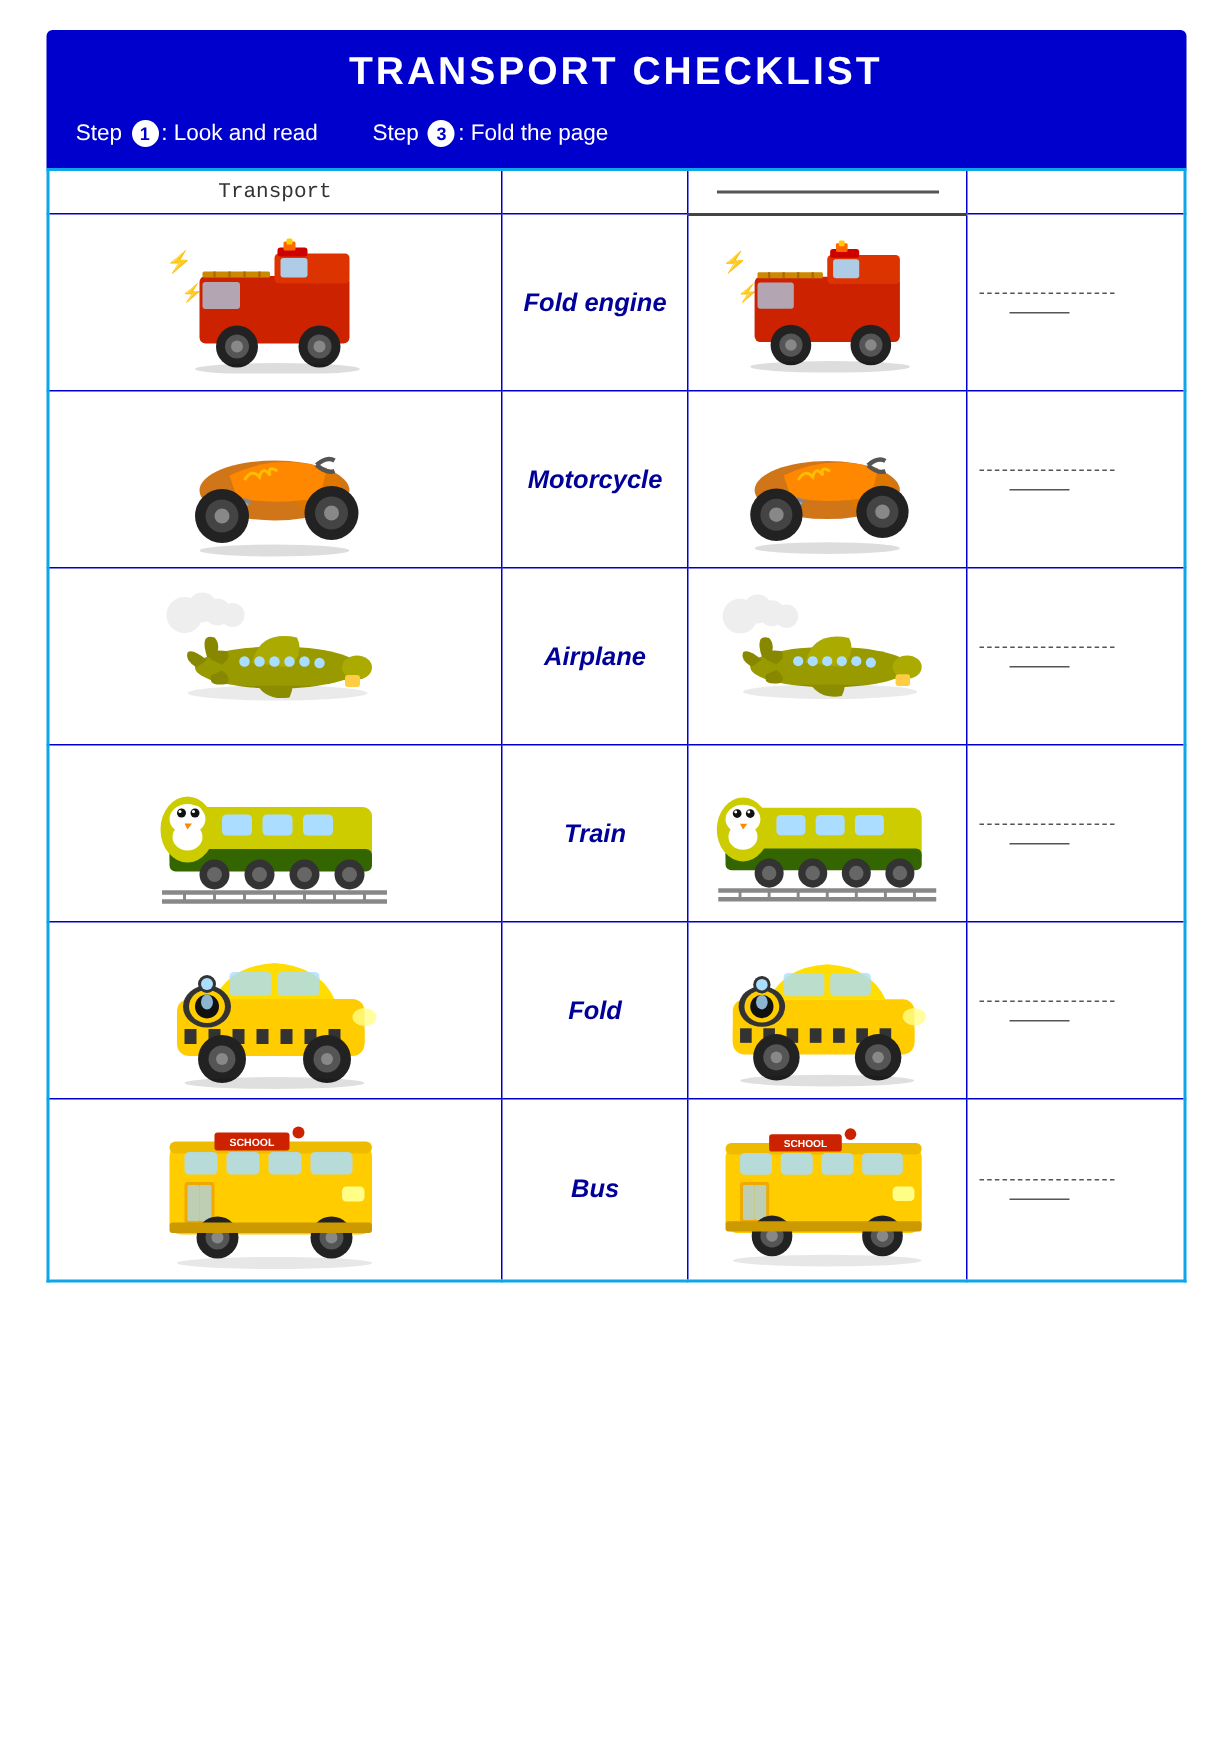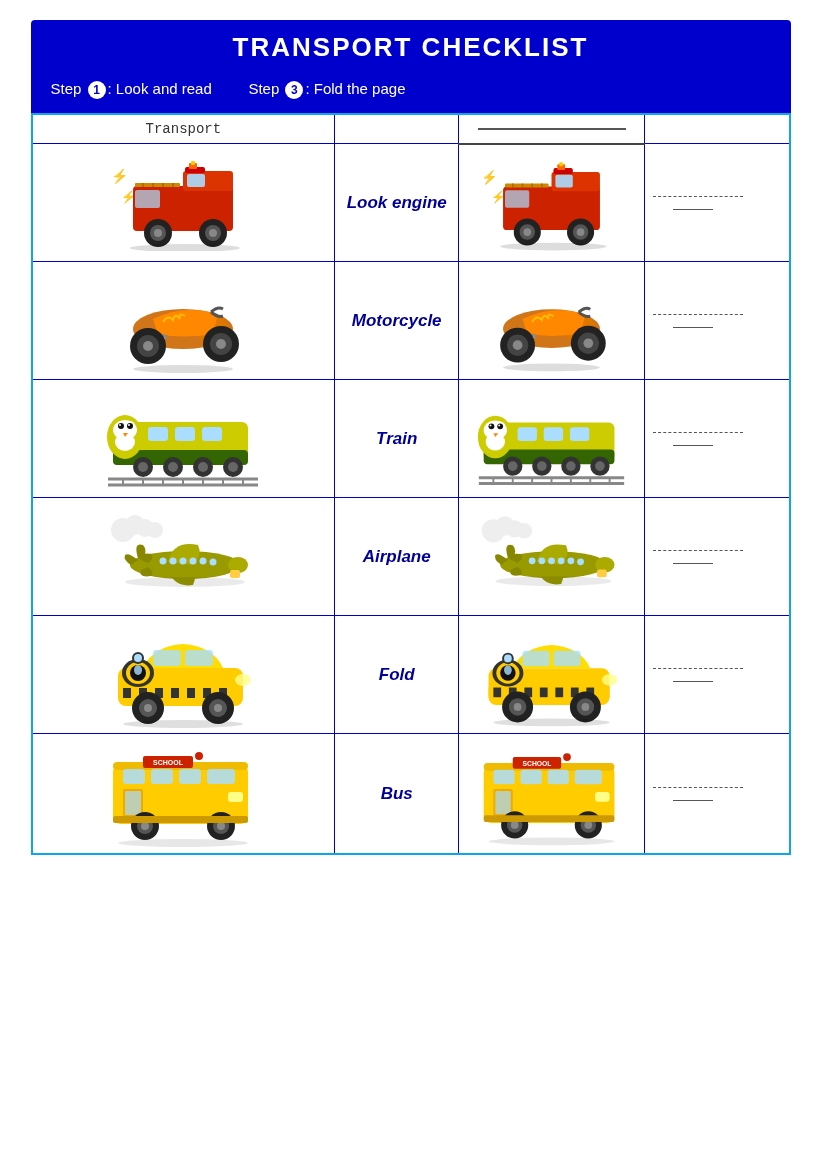--- a/index.html
+++ b/index.html
@@ -198,21 +198,21 @@
             <circle cx="55" cy="82" r="8" fill="#555"></circle>
             <circle cx="55" cy="82" r="4" fill="#888"></circle>
             <circle cx="110" cy="82" r="14" fill="#222"></circle>
             <circle cx="110" cy="82" r="8" fill="#555"></circle>
             <circle cx="110" cy="82" r="4" fill="#888"></circle>
 
             <ellipse cx="82" cy="97" rx="55" ry="4" fill="#00000022"></ellipse>
           </svg>
         </td>
         <td class="cell-label">
-          <span>Look engine</span>
+          <span>Fold engine</span>
         </td>
         <td class="cell-image2">
           <svg viewBox="0 0 160 100" width="155" height="100">
             <text x="8" y="30" font-size="14" fill="#3399ff">⚡</text>
             <text x="18" y="50" font-size="12" fill="#3399ff">⚡</text>
             <rect x="30" y="35" width="100" height="45" rx="4" fill="#cc2200"></rect>
             <rect x="80" y="20" width="50" height="20" rx="3" fill="#dd3300"></rect>
             <rect x="82" y="16" width="20" height="6" rx="2" fill="#cc0000"></rect>
             <rect x="86" y="12" width="8" height="6" rx="1" fill="#ff6600"></rect>
             <rect x="88" y="10" width="4" height="4" rx="1" fill="#ffcc00"></rect>
@@ -280,20 +280,89 @@
             <path d="M108,48 Q115,42 120,45" stroke="#555" stroke-width="3" fill="none"></path>
             <path d="M108,48 Q115,54 120,52" stroke="#555" stroke-width="3" fill="none"></path>
             <circle cx="45" cy="82" r="18" fill="#222"></circle>
             <circle cx="45" cy="82" r="11" fill="#444"></circle>
             <circle cx="45" cy="82" r="5" fill="#888"></circle>
             <circle cx="118" cy="80" r="18" fill="#222"></circle>
             <circle cx="118" cy="80" r="11" fill="#444"></circle>
             <circle cx="118" cy="80" r="5" fill="#888"></circle>
             <path d="M60,58 Q65,50 70,56 Q72,48 77,55 Q75,48 82,52" stroke="#ffcc00" stroke-width="2" fill="none" opacity="0.8"></path>
             <ellipse cx="80" cy="105" rx="50" ry="4" fill="#00000022"></ellipse>
+          </svg>
+        </td>
+        <td class="cell-check">
+          <div class="check-lines">
+            <div class="check-line-long"></div>
+            <div class="check-line-short"></div>
+          </div>
+        </td>
+      </tr>
+
+      <tr class="vehicle-row">
+        <td class="cell-image">
+          <svg viewBox="0 0 160 110" width="160" height="110">
+
+            <circle cx="20" cy="30" r="12" fill="#eee"></circle>
+            <circle cx="32" cy="25" r="10" fill="#eee"></circle>
+            <circle cx="42" cy="28" r="9" fill="#eee"></circle>
+            <circle cx="52" cy="30" r="8" fill="#eee"></circle>
+
+            <ellipse cx="82" cy="65" rx="55" ry="14" fill="#999900"></ellipse>
+
+            <ellipse cx="135" cy="65" rx="10" ry="8" fill="#aaaa00"></ellipse>
+
+            <path d="M28,65 Q20,60 22,55 Q25,52 35,60 Z" fill="#888800"></path>
+
+            <path d="M35,58 Q30,42 40,45 Q45,50 40,60 Z" fill="#888800"></path>
+
+            <path d="M65,62 Q70,40 95,45 Q100,55 90,65 Z" fill="#aaaa00"></path>
+            <path d="M65,68 Q70,88 90,85 Q95,75 88,66 Z" fill="#999900"></path>
+
+            <path d="M38,60 Q35,52 48,54 Q52,58 45,63 Z" fill="#888800"></path>
+            <path d="M38,70 Q35,78 48,76 Q52,72 45,67 Z" fill="#888800"></path>
+
+            <circle cx="110" cy="62" r="3.5" fill="#aaddff"></circle>
+            <circle cx="100" cy="61" r="3.5" fill="#aaddff"></circle>
+            <circle cx="90" cy="61" r="3.5" fill="#aaddff"></circle>
+            <circle cx="80" cy="61" r="3.5" fill="#aaddff"></circle>
+            <circle cx="70" cy="61" r="3.5" fill="#aaddff"></circle>
+            <circle cx="60" cy="61" r="3.5" fill="#aaddff"></circle>
+
+            <rect x="127" y="70" width="10" height="8" rx="2" fill="#ffcc44"></rect>
+            <ellipse cx="82" cy="82" rx="60" ry="5" fill="#00000015"></ellipse>
+          </svg>
+        </td>
+        <td class="cell-label">
+          <span>Airplane</span>
+        </td>
+        <td class="cell-image2">
+          <svg viewBox="0 0 160 110" width="155" height="110">
+            <circle cx="20" cy="30" r="12" fill="#eee"></circle>
+            <circle cx="32" cy="25" r="10" fill="#eee"></circle>
+            <circle cx="42" cy="28" r="9" fill="#eee"></circle>
+            <circle cx="52" cy="30" r="8" fill="#eee"></circle>
+            <ellipse cx="82" cy="65" rx="55" ry="14" fill="#999900"></ellipse>
+            <ellipse cx="135" cy="65" rx="10" ry="8" fill="#aaaa00"></ellipse>
+            <path d="M28,65 Q20,60 22,55 Q25,52 35,60 Z" fill="#888800"></path>
+            <path d="M35,58 Q30,42 40,45 Q45,50 40,60 Z" fill="#888800"></path>
+            <path d="M65,62 Q70,40 95,45 Q100,55 90,65 Z" fill="#aaaa00"></path>
+            <path d="M65,68 Q70,88 90,85 Q95,75 88,66 Z" fill="#999900"></path>
+            <path d="M38,60 Q35,52 48,54 Q52,58 45,63 Z" fill="#888800"></path>
+            <path d="M38,70 Q35,78 48,76 Q52,72 45,67 Z" fill="#888800"></path>
+            <circle cx="110" cy="62" r="3.5" fill="#aaddff"></circle>
+            <circle cx="100" cy="61" r="3.5" fill="#aaddff"></circle>
+            <circle cx="90" cy="61" r="3.5" fill="#aaddff"></circle>
+            <circle cx="80" cy="61" r="3.5" fill="#aaddff"></circle>
+            <circle cx="70" cy="61" r="3.5" fill="#aaddff"></circle>
+            <circle cx="60" cy="61" r="3.5" fill="#aaddff"></circle>
+            <rect x="127" y="70" width="10" height="8" rx="2" fill="#ffcc44"></rect>
+            <ellipse cx="82" cy="82" rx="60" ry="5" fill="#00000015"></ellipse>
           </svg>
         </td>
         <td class="cell-check">
           <div class="check-lines">
             <div class="check-line-long"></div>
             <div class="check-line-short"></div>
           </div>
         </td>
       </tr>
 
@@ -387,89 +456,20 @@
             <div class="check-line-long"></div>
             <div class="check-line-short"></div>
           </div>
         </td>
       </tr>
 
       <tr class="vehicle-row">
         <td class="cell-image">
           <svg viewBox="0 0 160 110" width="160" height="110">
 
-            <circle cx="20" cy="30" r="12" fill="#eee"></circle>
-            <circle cx="32" cy="25" r="10" fill="#eee"></circle>
-            <circle cx="42" cy="28" r="9" fill="#eee"></circle>
-            <circle cx="52" cy="30" r="8" fill="#eee"></circle>
-
-            <ellipse cx="82" cy="65" rx="55" ry="14" fill="#999900"></ellipse>
-
-            <ellipse cx="135" cy="65" rx="10" ry="8" fill="#aaaa00"></ellipse>
-
-            <path d="M28,65 Q20,60 22,55 Q25,52 35,60 Z" fill="#888800"></path>
-
-            <path d="M35,58 Q30,42 40,45 Q45,50 40,60 Z" fill="#888800"></path>
-
-            <path d="M65,62 Q70,40 95,45 Q100,55 90,65 Z" fill="#aaaa00"></path>
-            <path d="M65,68 Q70,88 90,85 Q95,75 88,66 Z" fill="#999900"></path>
-
-            <path d="M38,60 Q35,52 48,54 Q52,58 45,63 Z" fill="#888800"></path>
-            <path d="M38,70 Q35,78 48,76 Q52,72 45,67 Z" fill="#888800"></path>
-
-            <circle cx="110" cy="62" r="3.5" fill="#aaddff"></circle>
-            <circle cx="100" cy="61" r="3.5" fill="#aaddff"></circle>
-            <circle cx="90" cy="61" r="3.5" fill="#aaddff"></circle>
-            <circle cx="80" cy="61" r="3.5" fill="#aaddff"></circle>
-            <circle cx="70" cy="61" r="3.5" fill="#aaddff"></circle>
-            <circle cx="60" cy="61" r="3.5" fill="#aaddff"></circle>
-
-            <rect x="127" y="70" width="10" height="8" rx="2" fill="#ffcc44"></rect>
-            <ellipse cx="82" cy="82" rx="60" ry="5" fill="#00000015"></ellipse>
-          </svg>
-        </td>
-        <td class="cell-label">
-          <span>Airplane</span>
-        </td>
-        <td class="cell-image2">
-          <svg viewBox="0 0 160 110" width="155" height="110">
-            <circle cx="20" cy="30" r="12" fill="#eee"></circle>
-            <circle cx="32" cy="25" r="10" fill="#eee"></circle>
-            <circle cx="42" cy="28" r="9" fill="#eee"></circle>
-            <circle cx="52" cy="30" r="8" fill="#eee"></circle>
-            <ellipse cx="82" cy="65" rx="55" ry="14" fill="#999900"></ellipse>
-            <ellipse cx="135" cy="65" rx="10" ry="8" fill="#aaaa00"></ellipse>
-            <path d="M28,65 Q20,60 22,55 Q25,52 35,60 Z" fill="#888800"></path>
-            <path d="M35,58 Q30,42 40,45 Q45,50 40,60 Z" fill="#888800"></path>
-            <path d="M65,62 Q70,40 95,45 Q100,55 90,65 Z" fill="#aaaa00"></path>
-            <path d="M65,68 Q70,88 90,85 Q95,75 88,66 Z" fill="#999900"></path>
-            <path d="M38,60 Q35,52 48,54 Q52,58 45,63 Z" fill="#888800"></path>
-            <path d="M38,70 Q35,78 48,76 Q52,72 45,67 Z" fill="#888800"></path>
-            <circle cx="110" cy="62" r="3.5" fill="#aaddff"></circle>
-            <circle cx="100" cy="61" r="3.5" fill="#aaddff"></circle>
-            <circle cx="90" cy="61" r="3.5" fill="#aaddff"></circle>
-            <circle cx="80" cy="61" r="3.5" fill="#aaddff"></circle>
-            <circle cx="70" cy="61" r="3.5" fill="#aaddff"></circle>
-            <circle cx="60" cy="61" r="3.5" fill="#aaddff"></circle>
-            <rect x="127" y="70" width="10" height="8" rx="2" fill="#ffcc44"></rect>
-            <ellipse cx="82" cy="82" rx="60" ry="5" fill="#00000015"></ellipse>
-          </svg>
-        </td>
-        <td class="cell-check">
-          <div class="check-lines">
-            <div class="check-line-long"></div>
-            <div class="check-line-short"></div>
-          </div>
-        </td>
-      </tr>
-
-      <tr class="vehicle-row">
-        <td class="cell-image">
-          <svg viewBox="0 0 160 110" width="160" height="110">
-
             <rect x="15" y="50" width="125" height="38" rx="8" fill="#ffcc00"></rect>
 
             <path d="M40,50 Q50,28 80,26 Q110,28 120,50 Z" fill="#ffdd00"></path>
 
             <rect x="15" y="70" width="125" height="10" fill="#ffcc00"></rect>
             <rect x="20" y="70" width="8" height="10" fill="#333"></rect>
             <rect x="36" y="70" width="8" height="10" fill="#333"></rect>
             <rect x="52" y="70" width="8" height="10" fill="#333"></rect>
             <rect x="68" y="70" width="8" height="10" fill="#333"></rect>
             <rect x="84" y="70" width="8" height="10" fill="#333"></rect>

